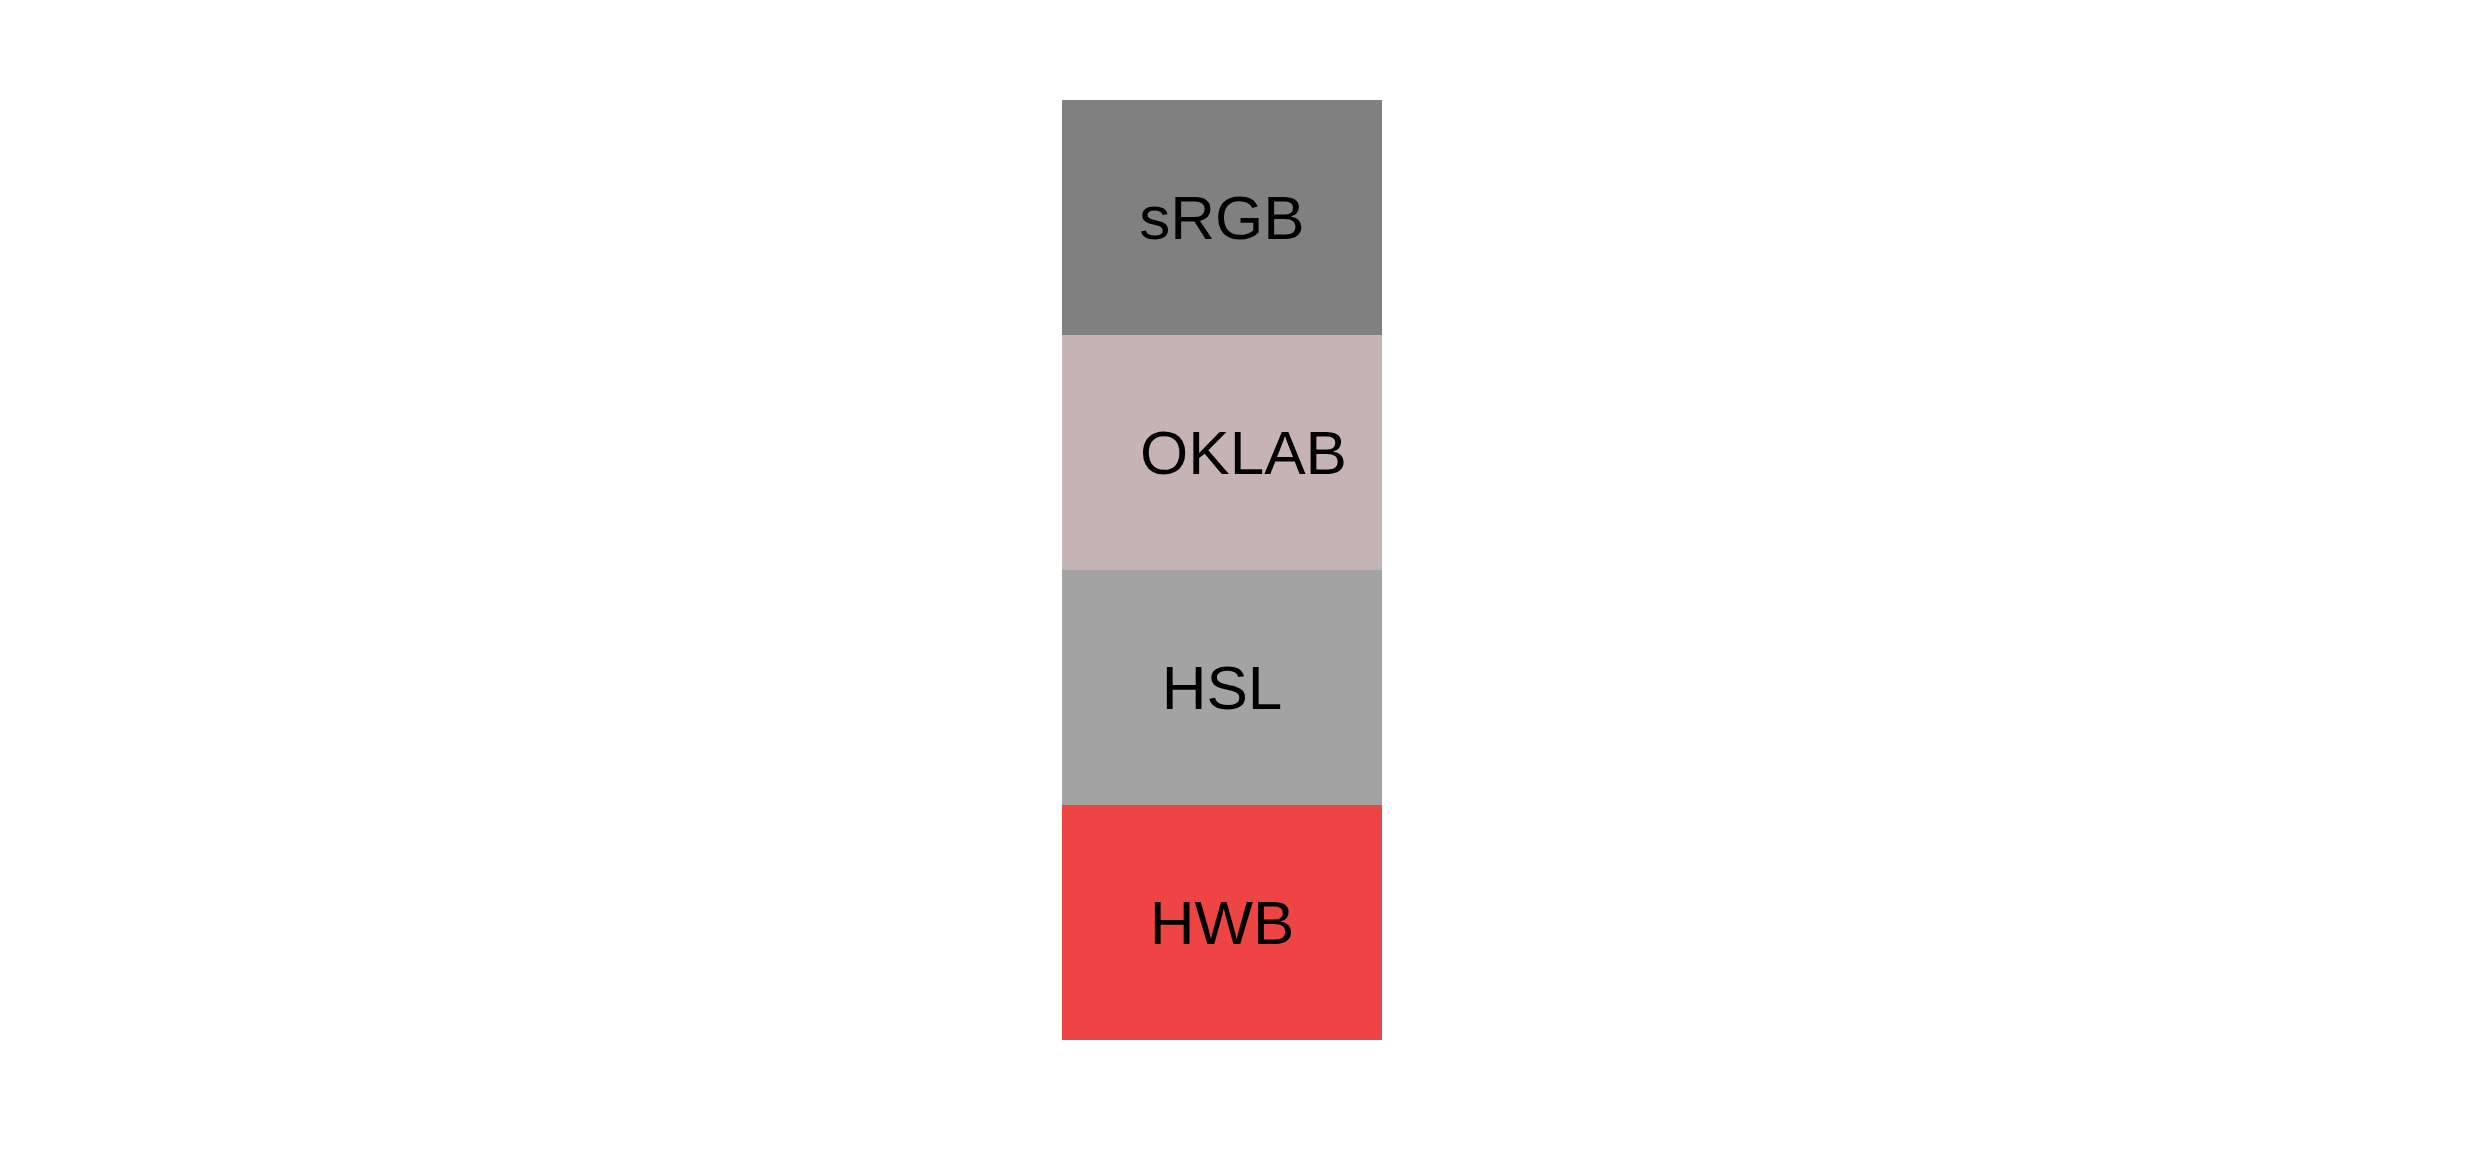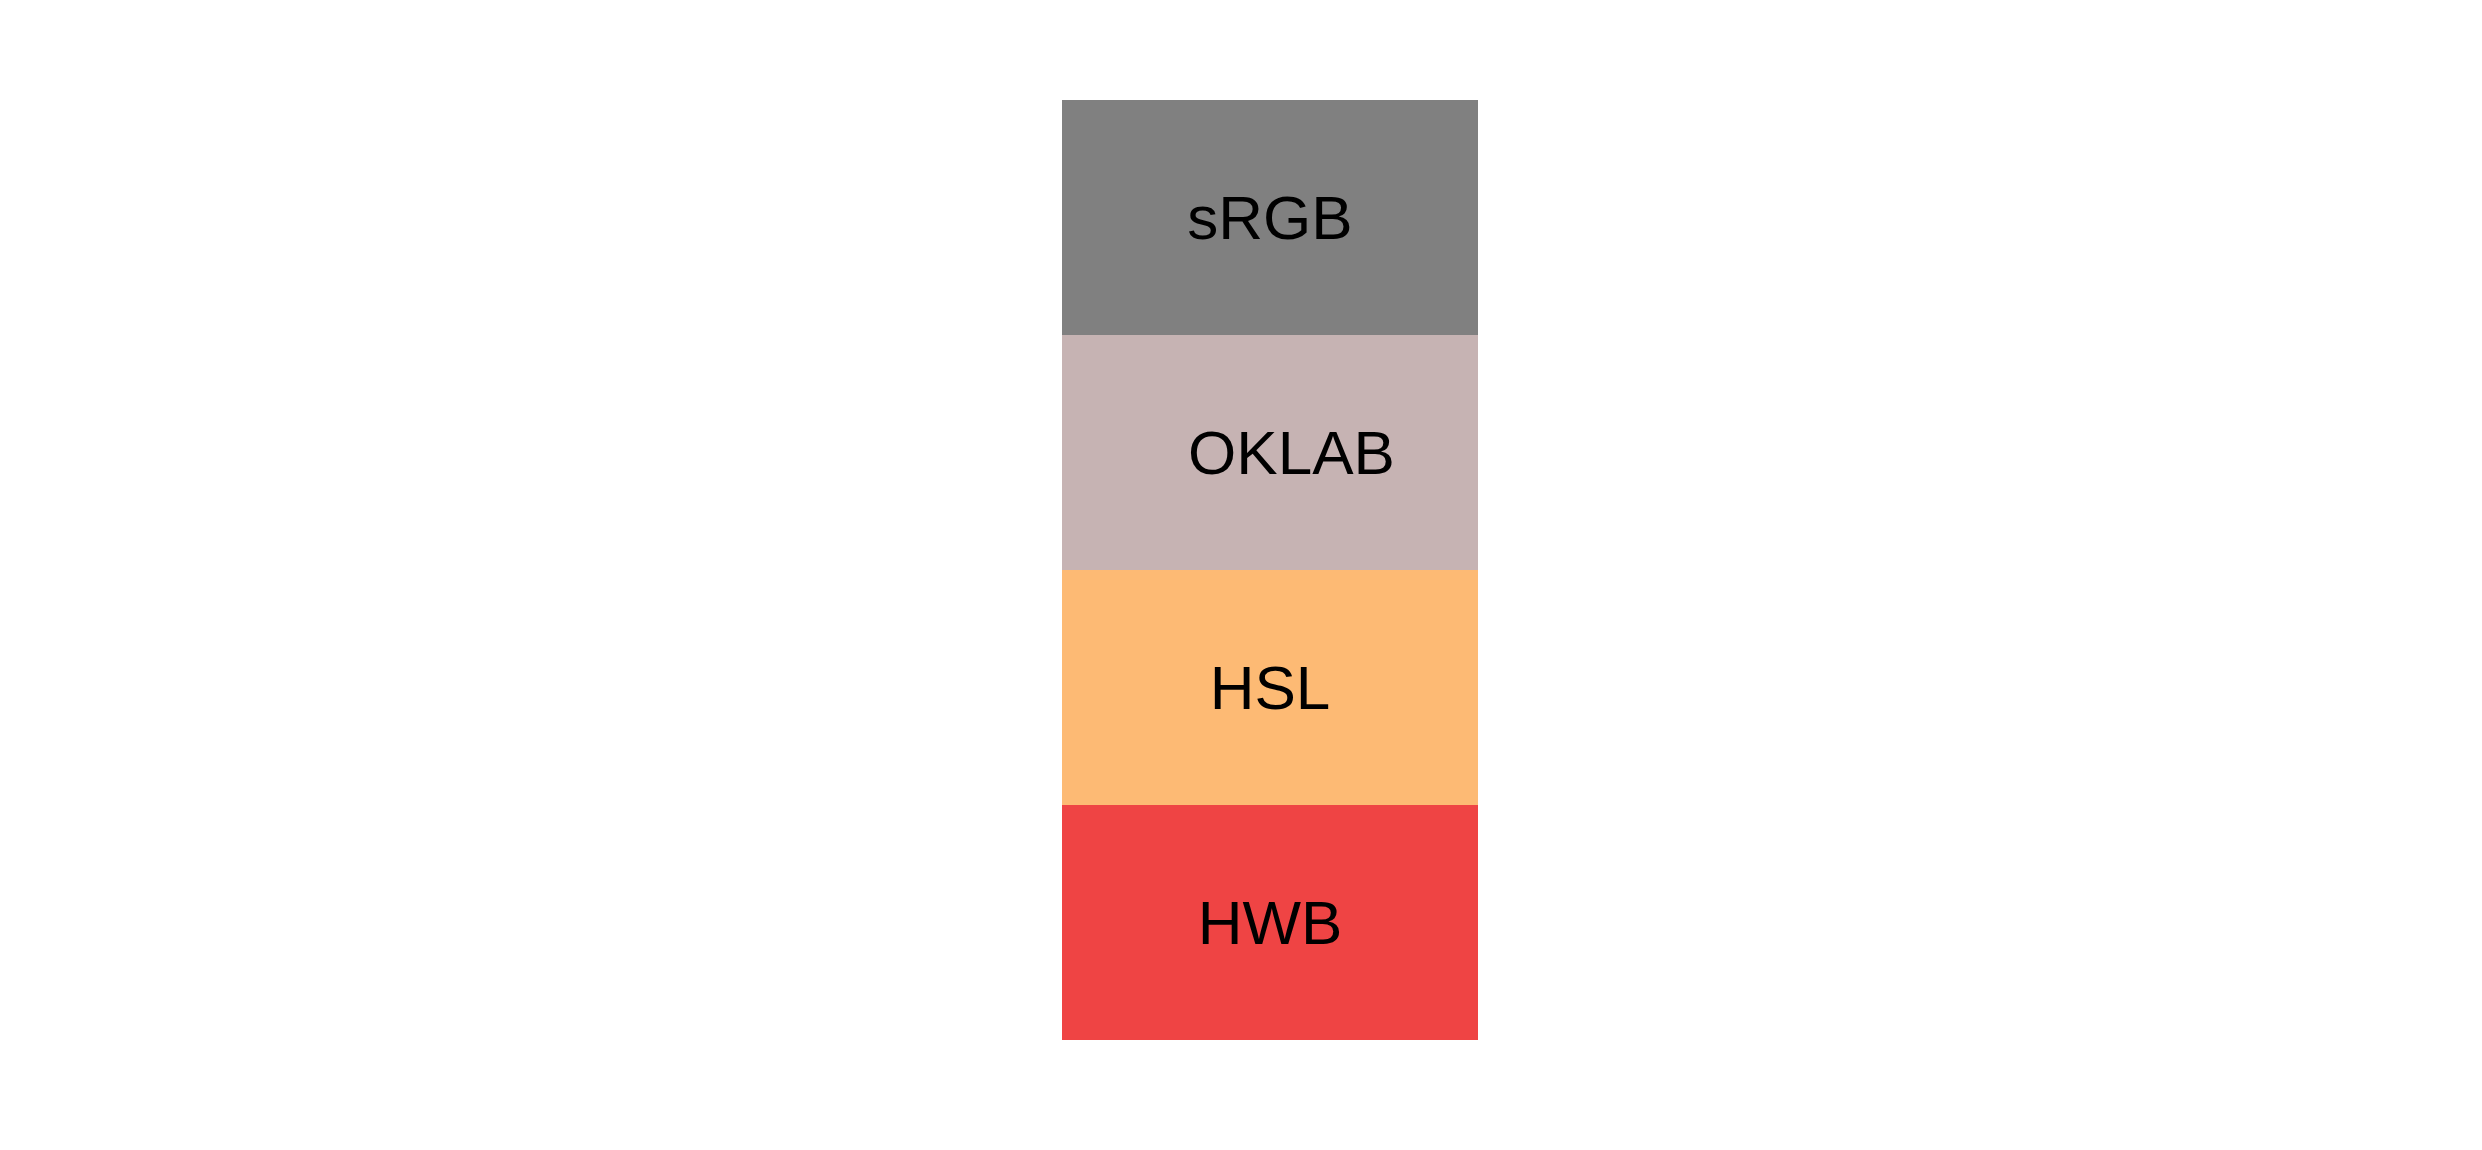--- a/index.html
+++ b/index.html
@@ -42,31 +42,31 @@
     line-height: 1;
     color: #000000;
     letter-spacing: 0px;
     white-space: nowrap;
     user-select: none;
   }
 </style>
 </head>
 <body style="width: 2482px; height: 1150px; background: rgb(255, 255, 255);">
 
-<div id="swatch-stack" style="left: 1062px; top: 100px; width: 416px; height: 940px;">
+<div id="swatch-stack" style="left: 1062px; top: 100px; width: 320px; height: 940px;">
 
   <div class="swatch" style="background-color: rgb(128, 128, 128);">
     <span class="swatch-label" style="font-size: 62px; color: rgb(0, 0, 0);">sRGB</span>
   </div>
 
   <div class="swatch" style="background-color: rgb(198, 179, 179); padding-left: 43px;">
     <span class="swatch-label" style="font-size: 62px; color: rgb(0, 0, 0);">OKLAB</span>
   </div>
 
-  <div class="swatch" style="background-color: #fdba74;">
+  <div class="swatch" style="background-color: #a3a3a3;">
     <span class="swatch-label" style="font-size: 62px; color: rgb(0, 0, 0);">HSL</span>
   </div>
 
   <div class="swatch" style="background-color: #ef4444;">
     <span class="swatch-label" style="font-size: 62px; color: rgb(0, 0, 0);">HWB</span>
   </div>
 
 </div>
 
 </body></html>

